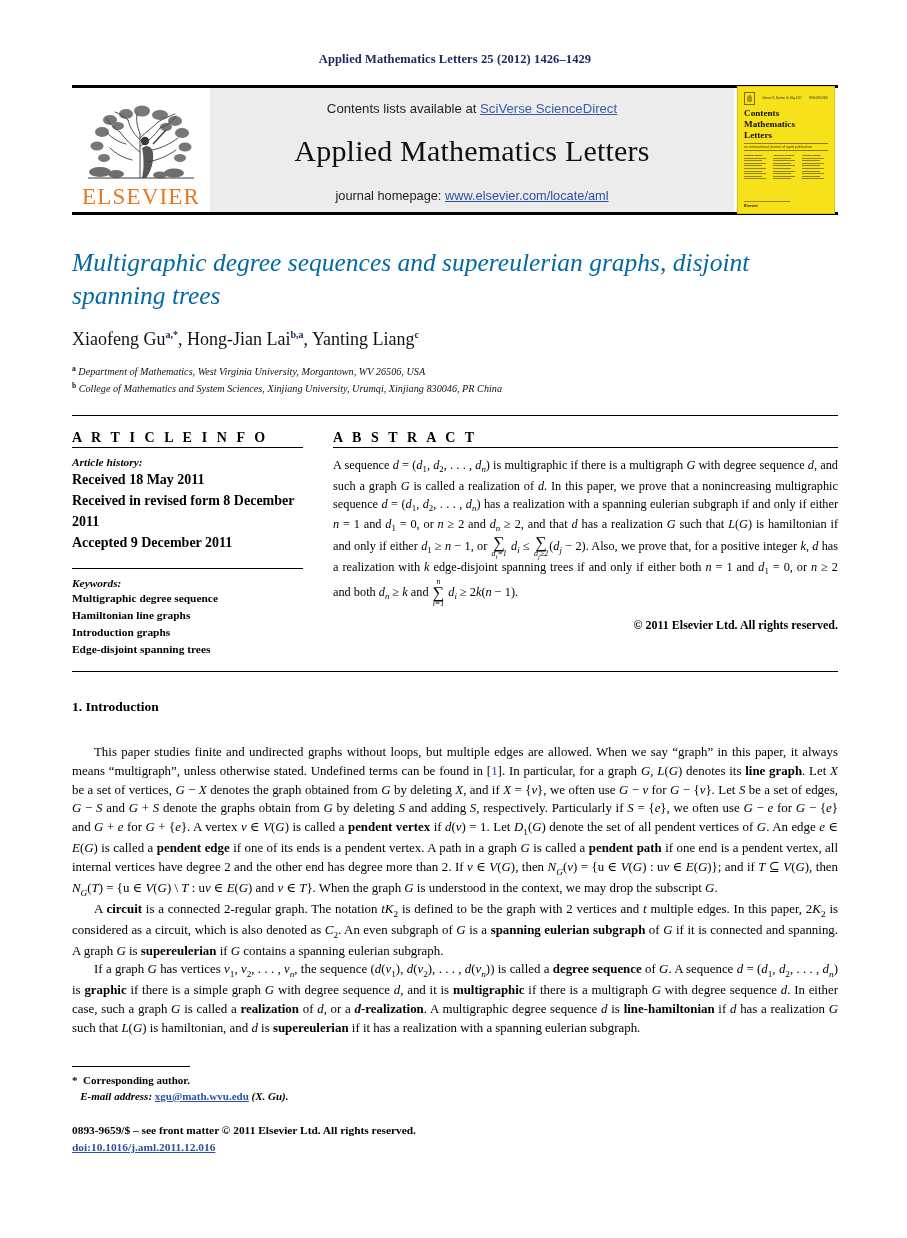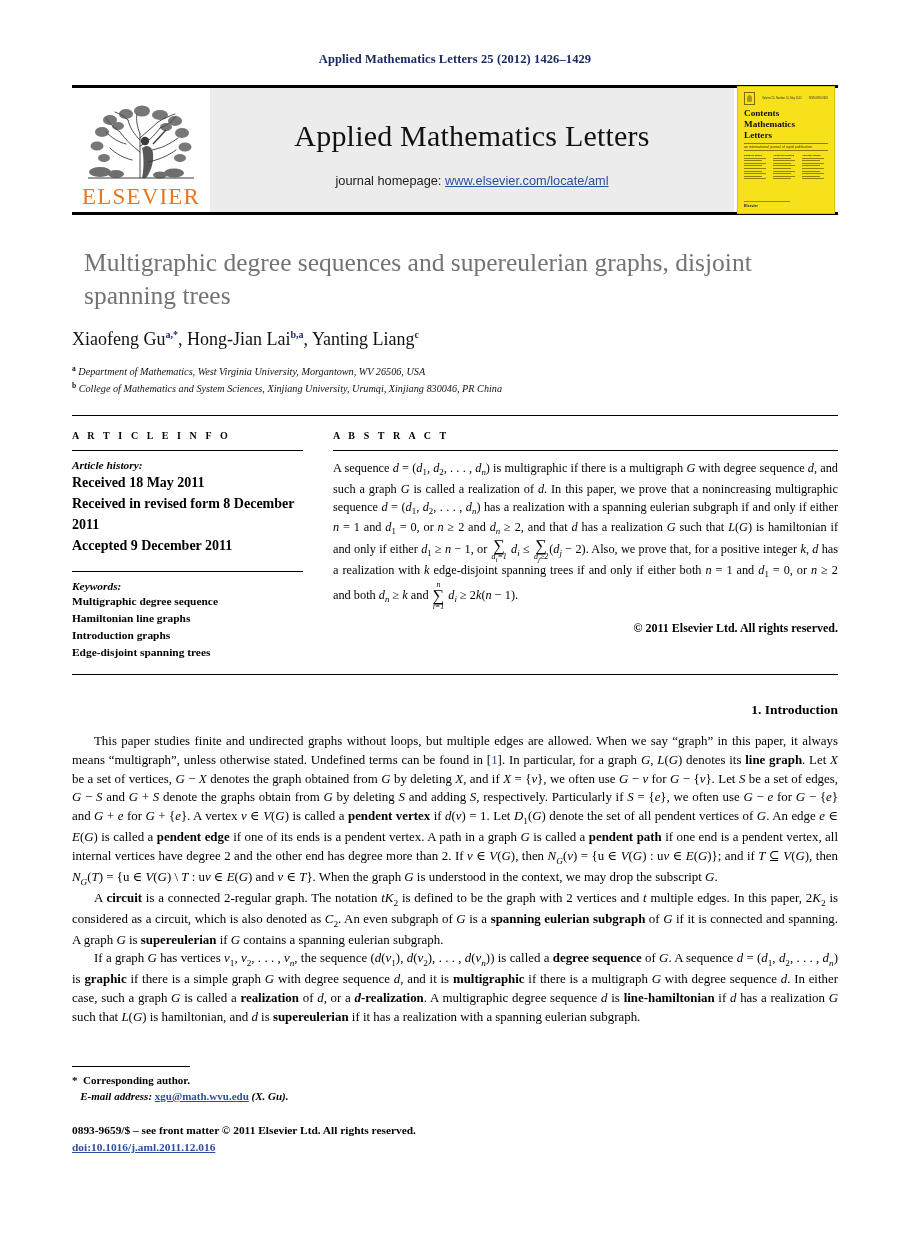--- a/index.html
+++ b/index.html
@@ -201,23 +201,24 @@
     color: #222;
     font-weight: bold;
   }
 
   
   .title-block { margin-top: 34px; }
   .paper-title {
     font-family: "Liberation Serif", serif;
     font-size: 25.5px;
     line-height: 1.28;
-    color: #737373;
-    margin: 12px;
+    color: #0369a1;
+    margin: 0;
     font-weight: 400;
+    font-style: italic;
   }
   .authors {
     font-family: "Liberation Serif", serif;
     font-size: 18px;
     margin-top: 17px;
     color: #111;
   }
   .authors sup {
     font-size: 10px;
     color: #1b2a63;
@@ -255,24 +256,24 @@
     box-sizing: border-box;
   }
   .col-abs {
     flex: 1 1 auto;
     padding-left: 8px;
     box-sizing: border-box;
   }
   .sec-head {
     font-family: "Liberation Serif", serif;
     font-weight: bold;
-    font-size: 10px;
+    font-size: 14px;
     letter-spacing: 3.1px;
     color: #000;
-    margin-bottom: 9px;
+    margin-bottom: 1px;
   }
   .hr-sub {
     border-top: 1.3px solid #000;
     margin-bottom: 8px;
   }
   .info-label {
     font-style: italic;
     font-weight: bold;
     font-size: 11.4px;
     margin-bottom: 1px;
@@ -305,22 +306,21 @@
     border-top: 1.6px solid #000;
     margin-top: 13px;
   }
 
   
   .sec-title {
     font-family: "Liberation Serif", serif;
     font-weight: bold;
     font-size: 13.5px;
     margin-top: 27px;
-    margin-bottom: 14px;
-    text-align: right;
+    margin-bottom: 28px;
   }
   .body-p {
     font-size: 12.9px;
     line-height: 1.445;
     text-align: justify;
     text-indent: 22px;
     margin: 0 0 0 0;
     color: #000;
   }
   .body-p.cont { text-indent: 22px; }
@@ -441,20 +441,23 @@
                 <ellipse cx="34" cy="74" rx="8" ry="4"></ellipse>
                 <ellipse cx="92" cy="73" rx="10" ry="4.5"></ellipse>
                 <ellipse cx="78" cy="75" rx="7" ry="3.5"></ellipse>
               </g>
             </svg>
           </span>
           <div class="elsevier-word">ELSEVIER</div>
         </div>
 
         <div class="mast-center">
+          <div class="contents-line">
+            <span>Contents lists available at </span><a class="sd" href="#">SciVerse ScienceDirect</a>
+          </div>
           <div class="journal-name">Applied Mathematics Letters</div>
           <div class="homepage-line">
             <span>journal homepage: </span><a class="url" href="#">www.elsevier.com/locate/aml</a>
           </div>
         </div>
 
         <div class="mast-cover">
           <div class="cover">
             <div class="cover-toprow">
               <div class="cover-tree"></div>

